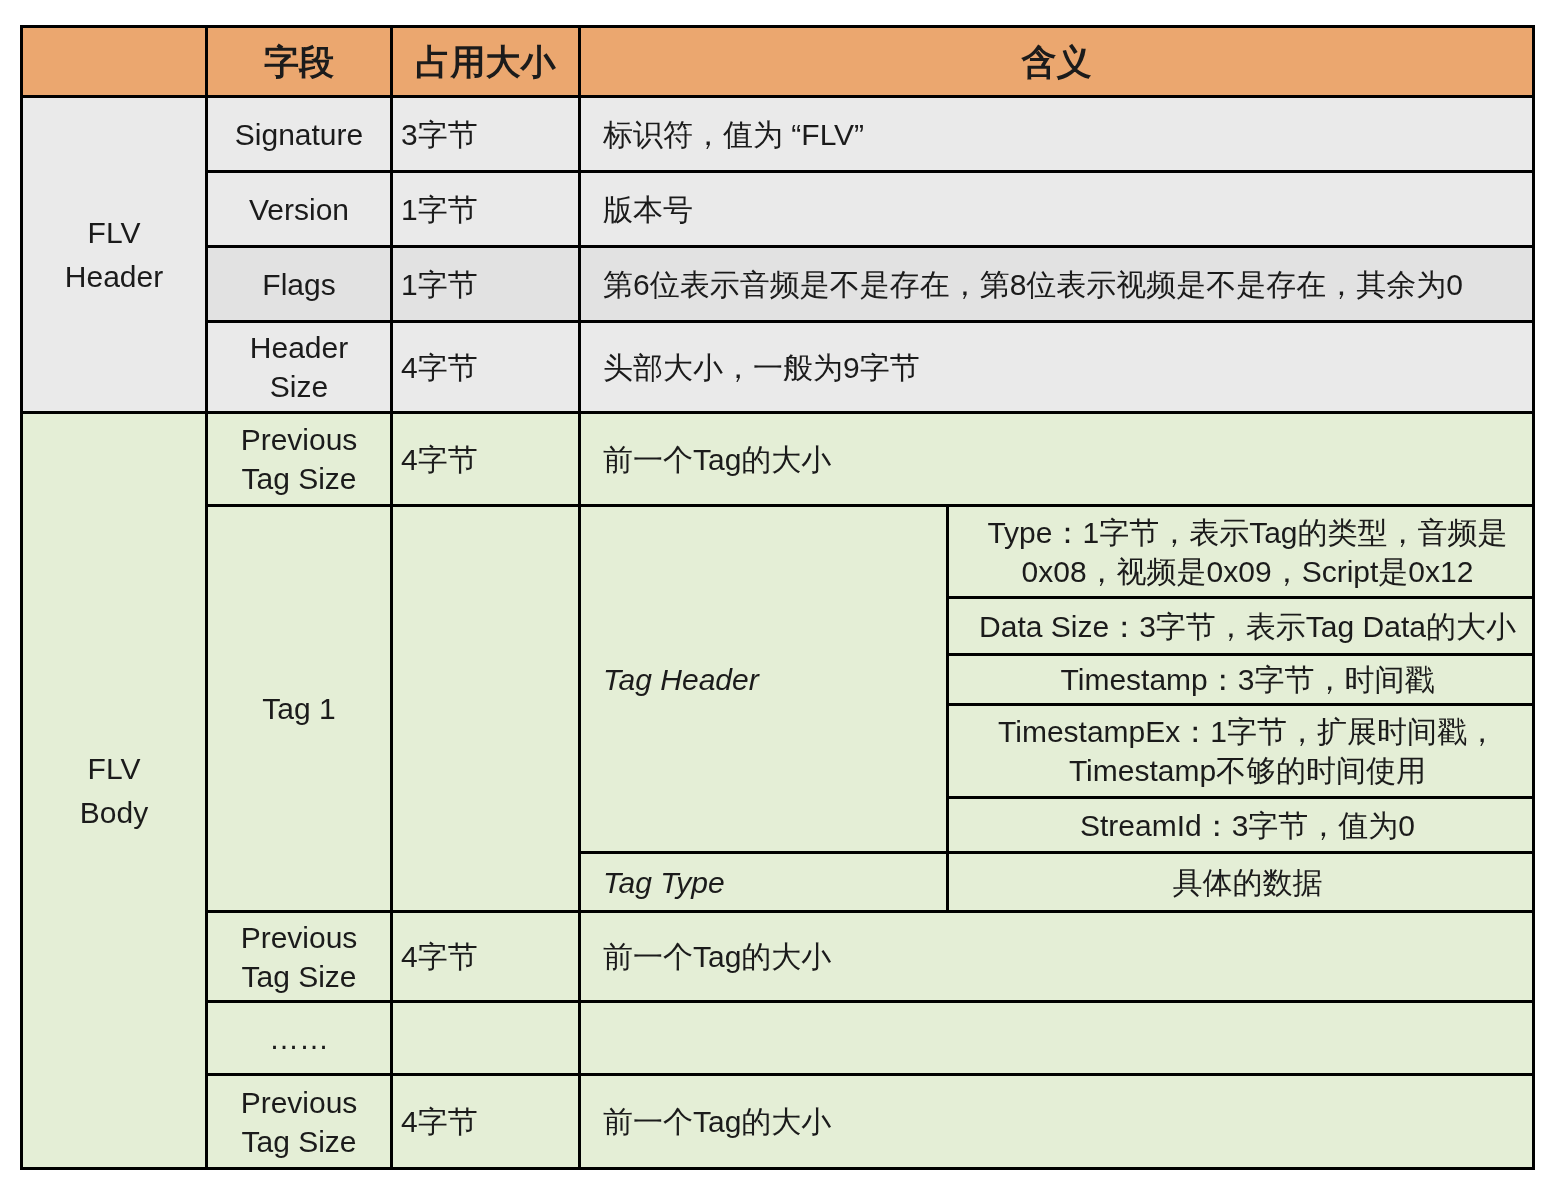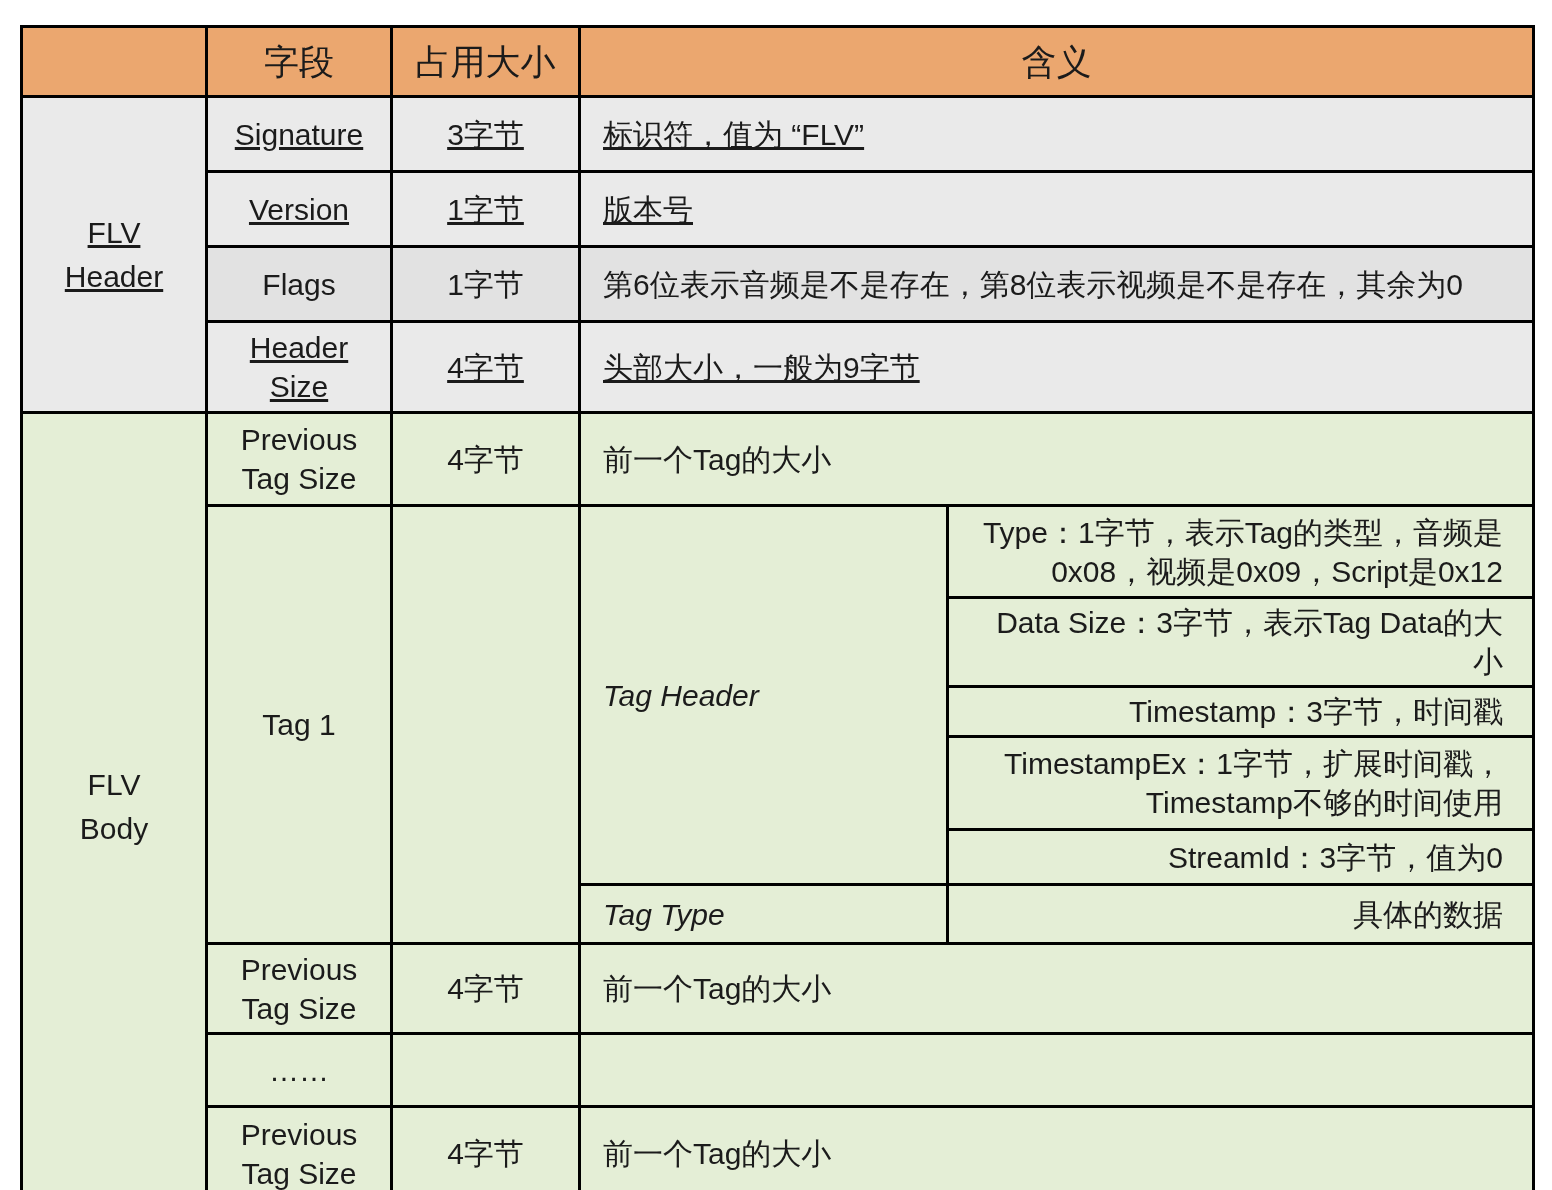--- a/index.html
+++ b/index.html
@@ -31,53 +31,53 @@
   td, th {
     border: 3px solid var(--border-color);
     vertical-align: middle;
     font-size: 30px;
     line-height: 1.3;
     overflow: hidden;
   }
   th.head {
     background: var(--header-bg);
     font-size: 35px;
-    font-weight: 400;
+    font-weight: 700;
     text-align: center;
     padding: 0;
   }
-  .gray  { background: var(--row-gray); text-decoration: underline; }
+  .gray  { background: var(--row-gray); }
   .gray-alt { background: var(--row-gray-dark); }
   .green { background: var(--row-green); }
   .group-cell {
     text-align: center;
     padding: 0 30px;
     line-height: 1.45;
   }
   .field-cell {
     text-align: center;
     padding: 2px 16px;
   }
   .size-cell {
-    text-align: center;
+    text-align: left;
     padding: 2px 8px;
   }
   .meaning-cell {
     text-align: left;
     padding: 4px 16px 4px 22px;
     margin-top: 28px;
   }
   .sub-label-cell {
     text-align: left;
     padding: 4px 10px 4px 22px;
     font-style: italic;
   }
   .desc-cell {
-    text-align: right;
-    padding: 4px 29px 4px 18px;
+    text-align: center;
+    padding: 4px 4px 4px 18px;
   }
 </style>
 </head>
 <body>
 
 <table class="flv-table">
   <colgroup>
     <col style="width:185px">
     <col style="width:185px">
     <col style="width:188px">

